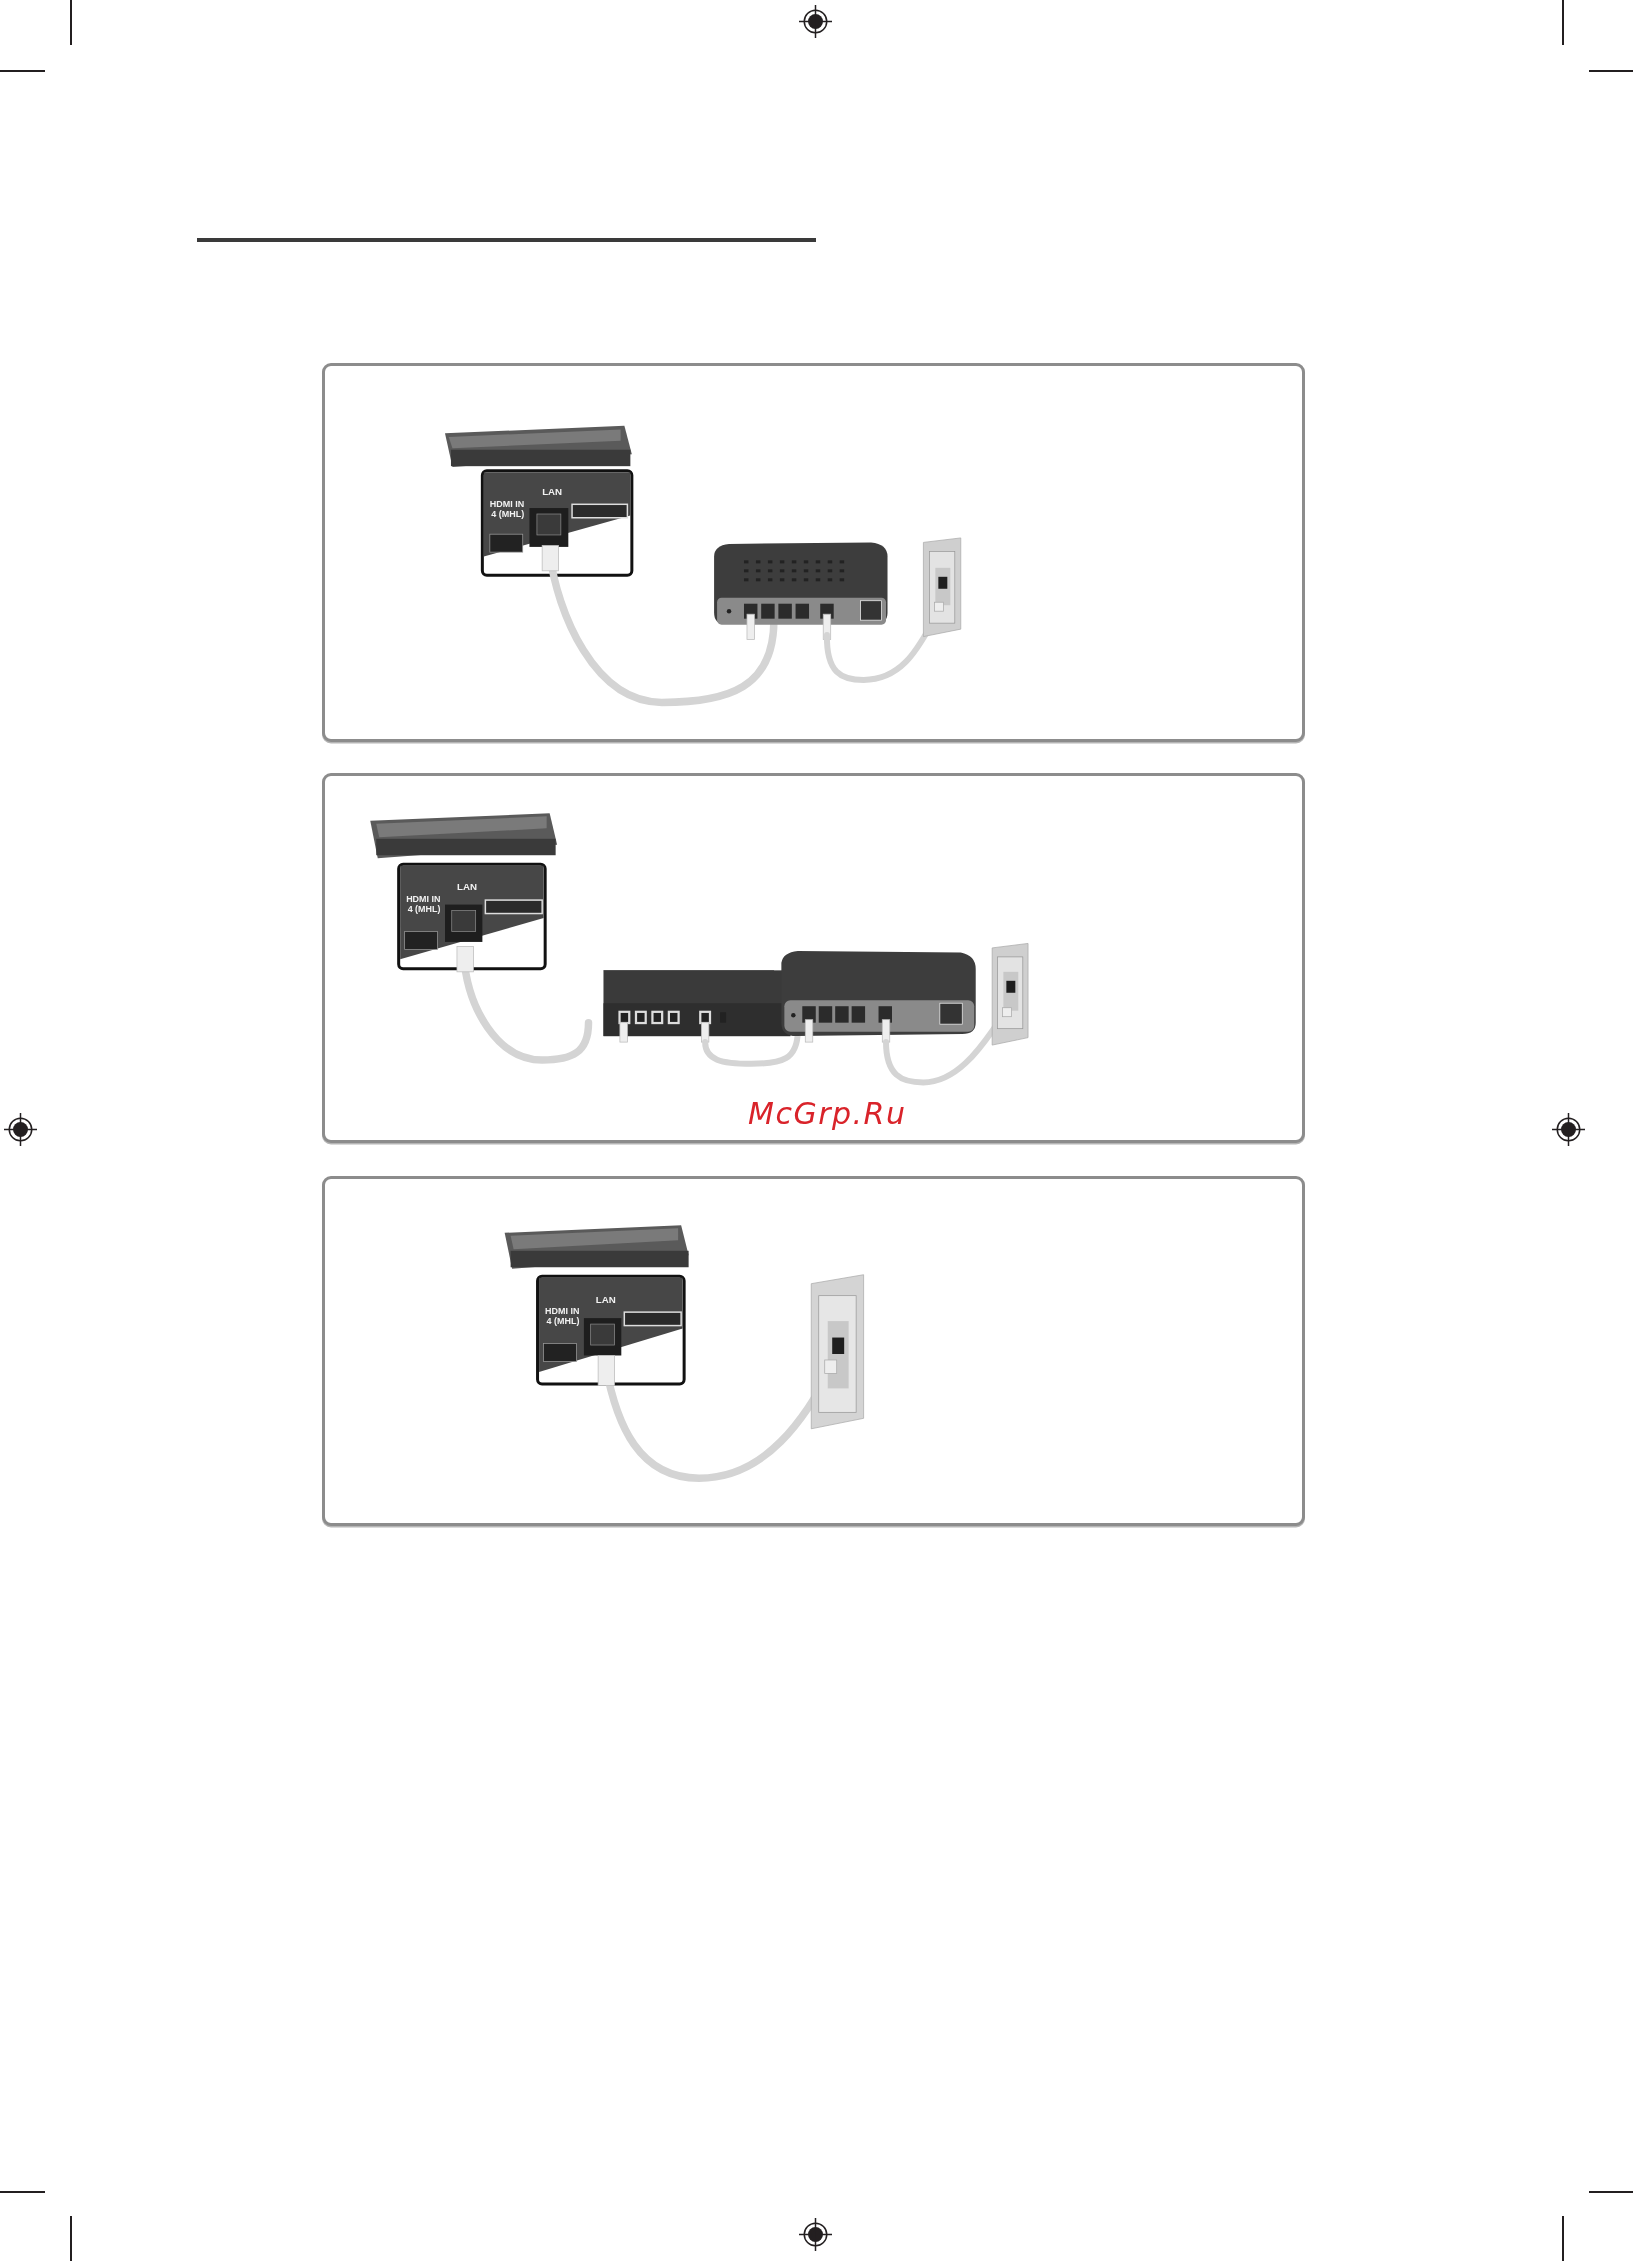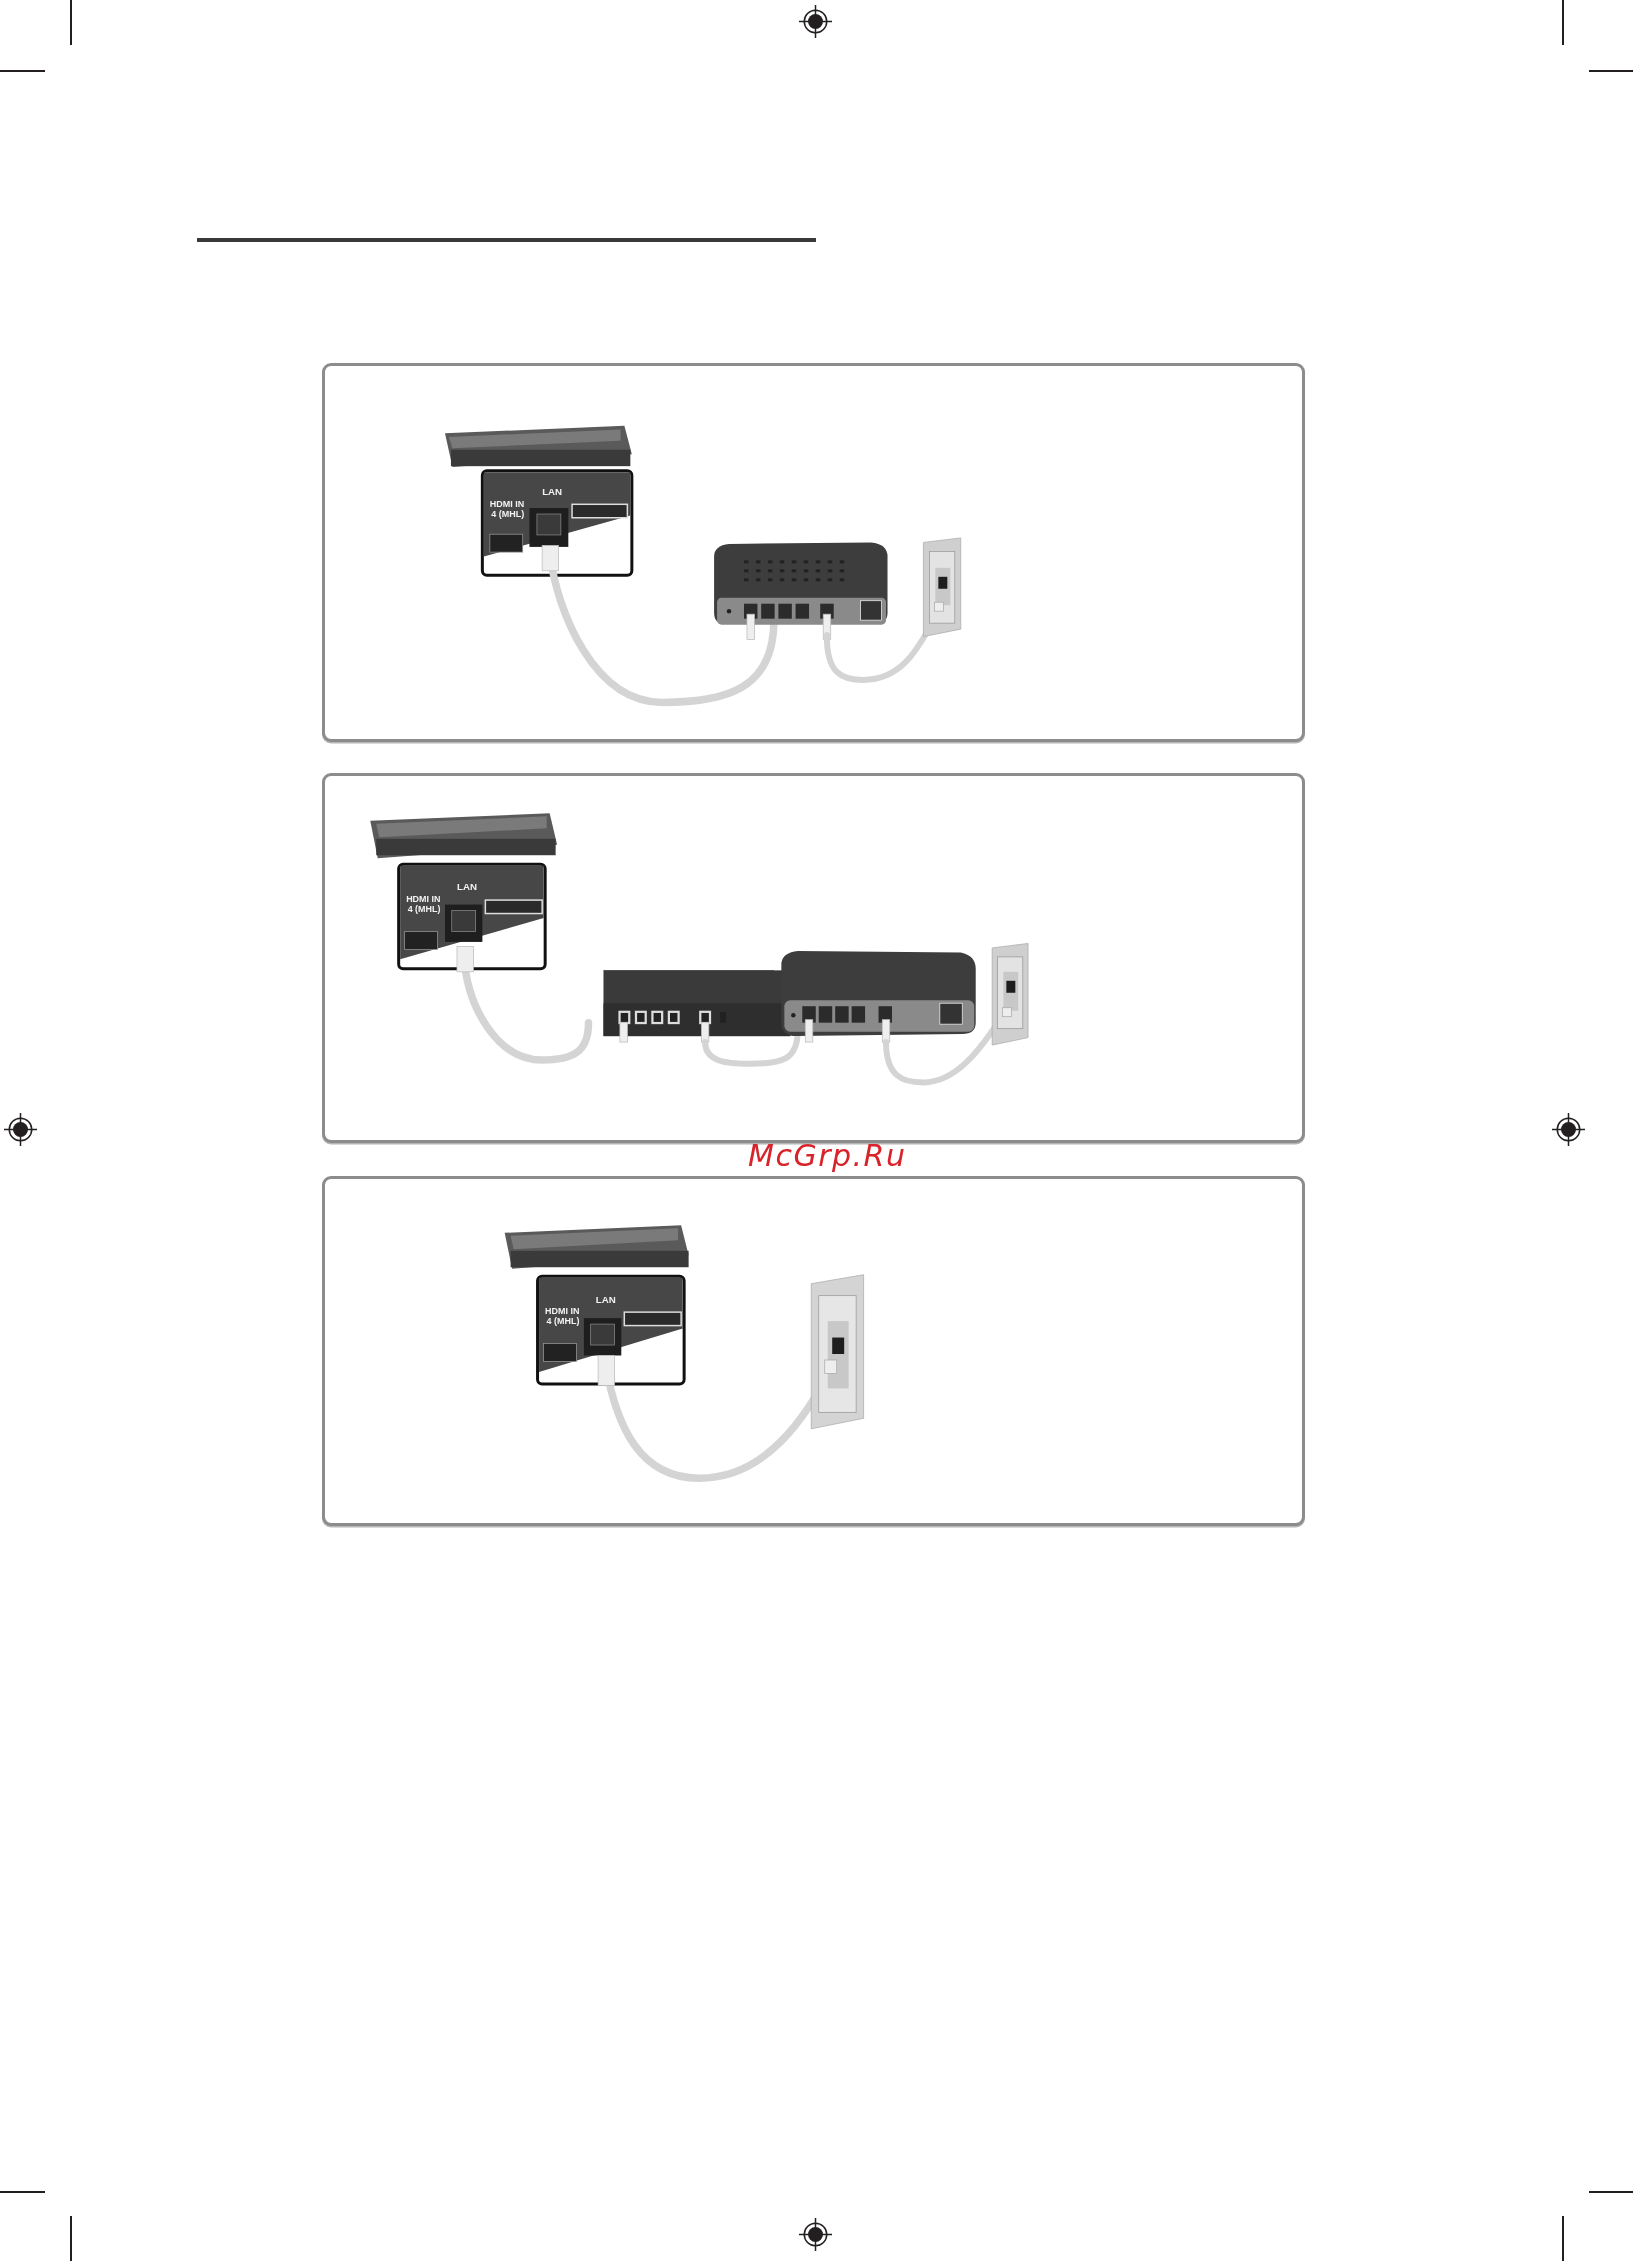--- a/index.html
+++ b/index.html
@@ -1,21 +1,21 @@
 <!DOCTYPE html>
 <html style="font-size:12px"><head>
 <meta charset="utf-8">
 <style>
   html, body { margin:0; padding:0; background:#ffffff; }
   body { width:1634px; height:2261px; position:relative; overflow:hidden; font-family:"DejaVu Sans", sans-serif; }
   .trim { position:absolute; background:#231f20; }
   .reg { position:absolute; width:33px; height:33px; }
   .rule { position:absolute; left:197px; top:238px; width:619px; height:3.7px; background:#3a3a3a; }
   .panel { position:absolute; left:322px; width:983px; border:3px solid #8c8c8c; border-radius:9px; background:#fff; box-sizing:border-box; box-shadow: 0 1.5px 0 #b5b5b5; }
-  .watermark { position:absolute; color:#d9232a; font-style:italic; font-size:30px; letter-spacing:1.5px; font-family:"DejaVu Sans", sans-serif;margin-top:42px; }
+  .watermark { position:absolute; color:#d9232a; font-style:italic; font-size:30px; letter-spacing:1.5px; font-family:"DejaVu Sans", sans-serif; }
   .lbl { font-family:"Liberation Sans", sans-serif; fill:#f2f2f2; font-weight:bold; }
   svg { position:absolute; left:0; top:0; overflow:visible; }
 </style>
 </head>
 <body>
 
 <div class="trim" style="left:70px;top:0;width:1.5px;height:45px;"></div>
 <div class="trim" style="left:0;top:70px;width:45px;height:1.5px;"></div>
 <div class="trim" style="left:1562px;top:0;width:1.5px;height:45px;"></div>
 <div class="trim" style="left:1589px;top:70px;width:45px;height:1.5px;"></div>

